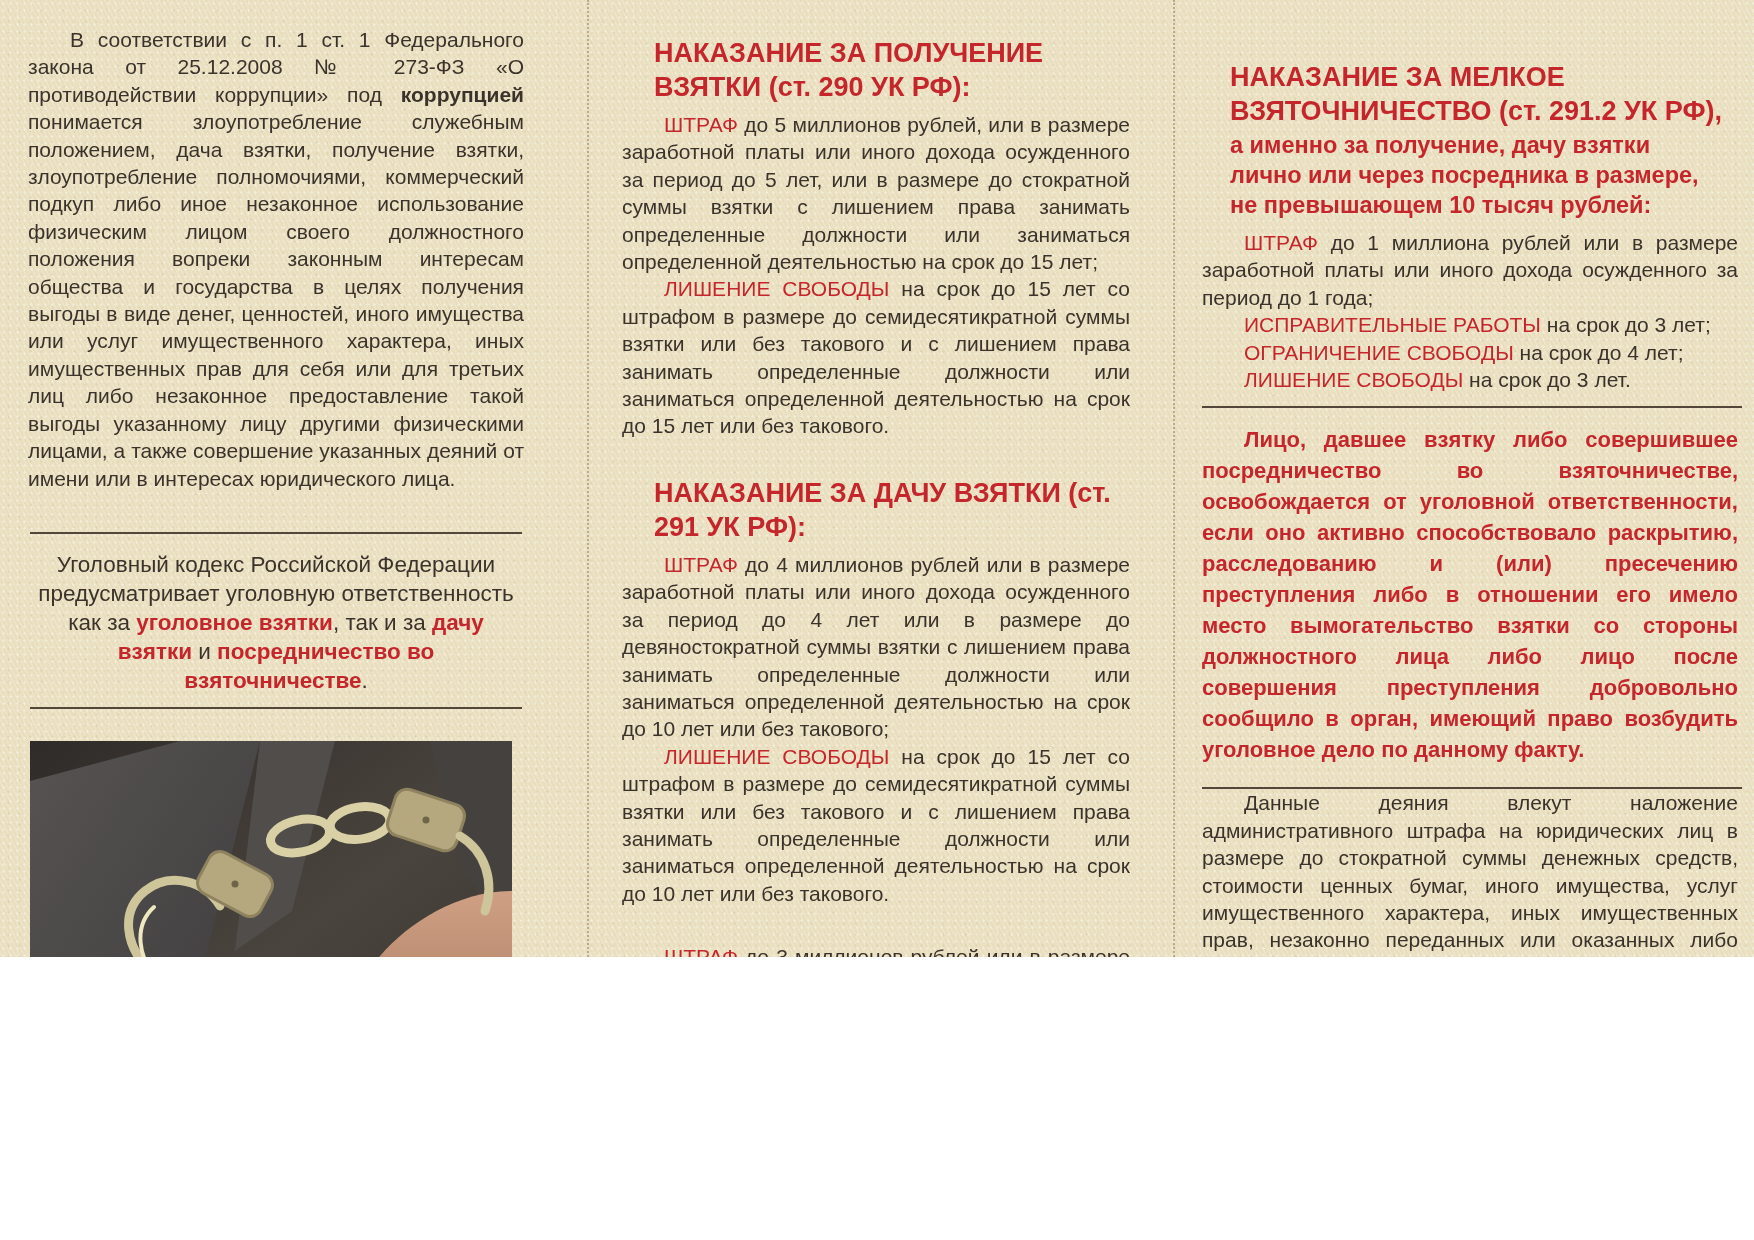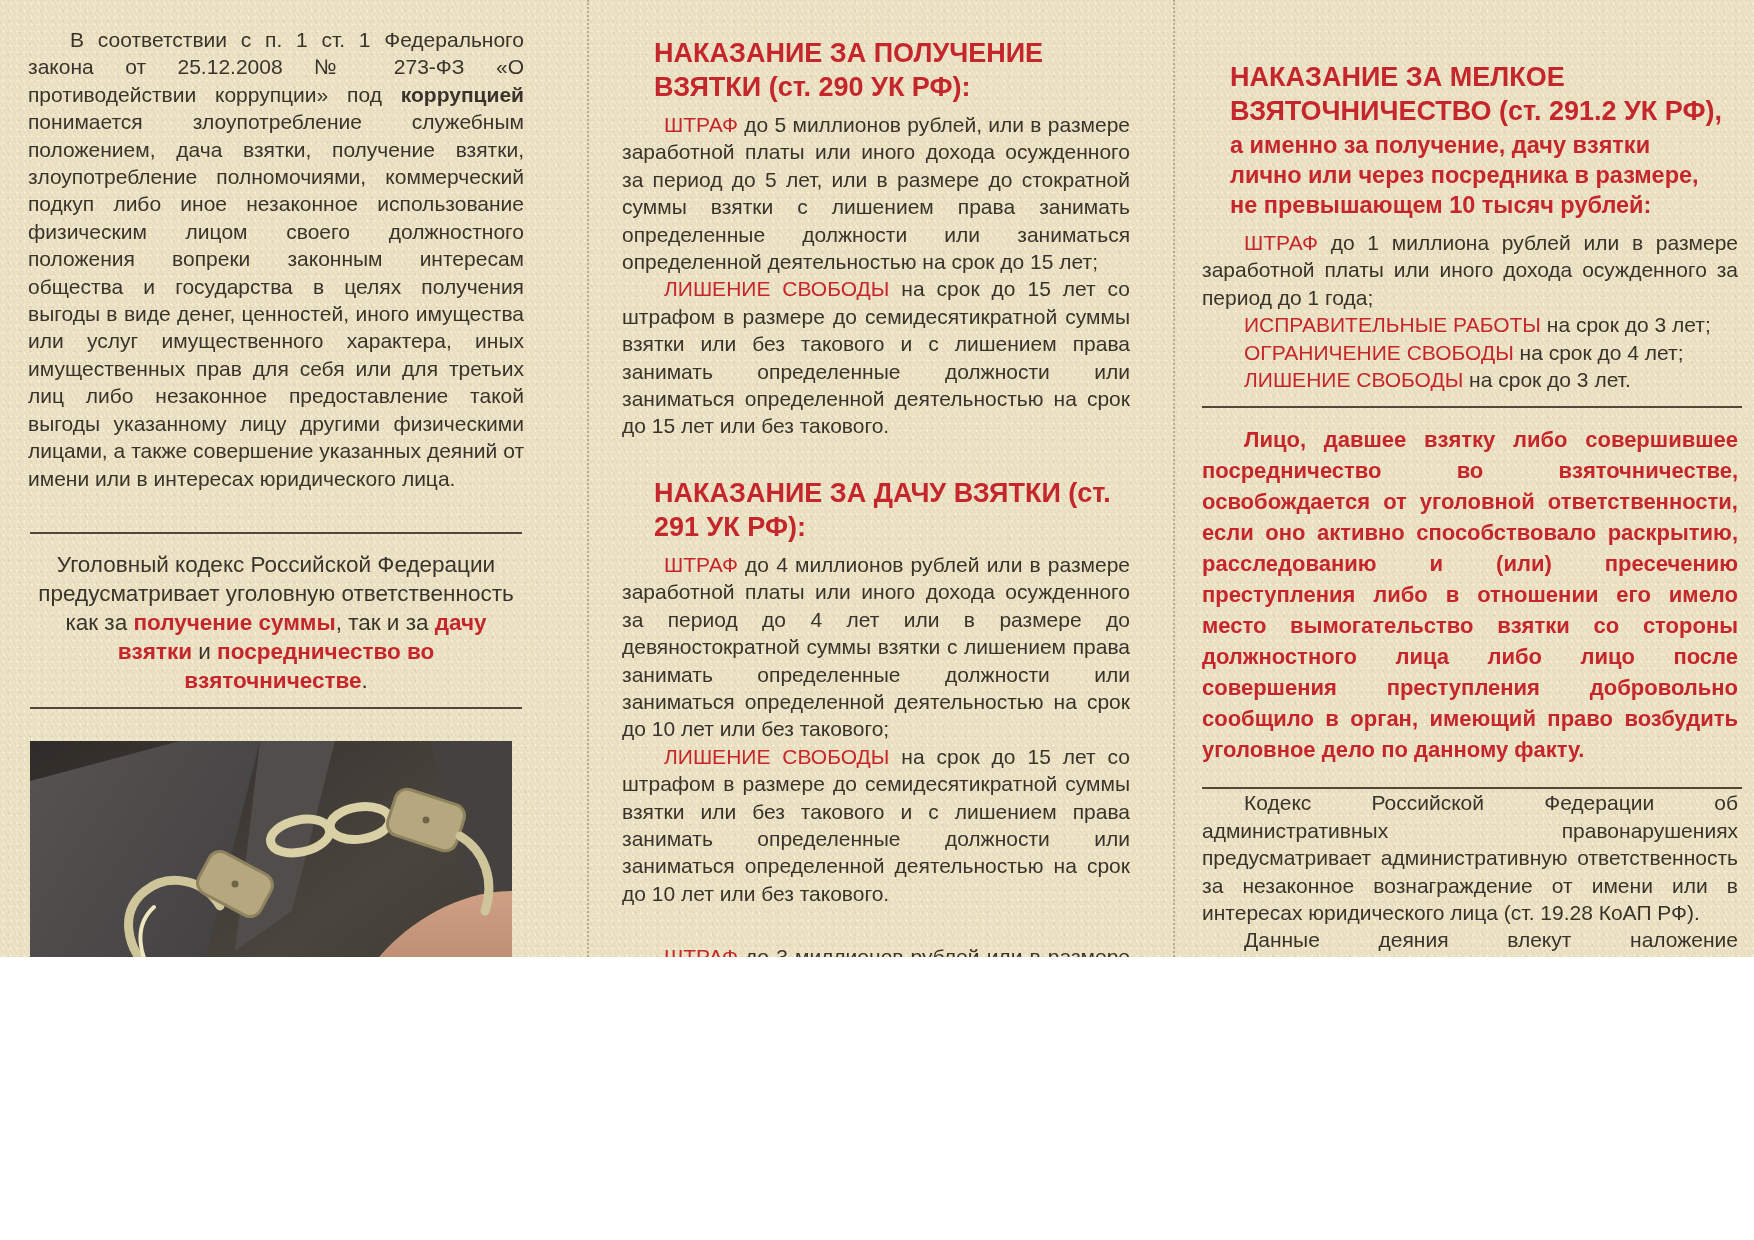--- a/index.html
+++ b/index.html
@@ -115,21 +115,21 @@
 <div class="page">
 
   <div class="fold fold1"></div>
   <div class="fold fold2"></div>
 
   <div class="col col-left">
     <p class="body"><span>В соответствии с п. 1 ст. 1 Федерального закона от 25.12.2008 № 273-ФЗ «О противодействии коррупции» под </span><span class="bold">коррупцией</span><span> понимается злоупотребление служебным положением, дача взятки, получение взятки, злоупотребление полномочиями, коммерческий подкуп либо иное незаконное использование физическим лицом своего должностного положения вопреки законным интересам общества и государства в целях получения выгоды в виде денег, ценностей, иного имущества или услуг имущественного характера, иных имущественных прав для себя или для третьих лиц либо незаконное предоставление такой выгоды указанному лицу другими физическими лицами, а также совершение указанных деяний от имени или в интересах юридического лица.</span></p>
 
     <hr class="rule rule-left">
 
-    <p class="code-note"><span>Уголовный кодекс Российской Федерации предусматривает уголовную ответственность как за </span><span class="redbold">получение суммы</span><span>, так и за </span><span class="redbold">дачу взятки</span><span> и </span><span class="redbold">посредничество во взяточничестве</span><span>.</span></p>
+    <p class="code-note"><span>Уголовный кодекс Российской Федерации предусматривает уголовную ответственность как за </span><span class="redbold">уголовное взятки</span><span>, так и за </span><span class="redbold">дачу взятки</span><span> и </span><span class="redbold">посредничество во взяточничестве</span><span>.</span></p>
 
     <hr class="rule rule-left2">
 
     <div class="photo-wrap">
       <svg width="482" height="356" viewBox="0 0 482 356" xmlns="http://www.w3.org/2000/svg" role="img">
         <defs>
           <linearGradient id="bgG" x1="0" y1="0" x2="1" y2="1">
             <stop offset="0" stop-color="#2f2b28"></stop>
             <stop offset="0.55" stop-color="#4a443e"></stop>
             <stop offset="1" stop-color="#37322d"></stop>
@@ -219,18 +219,17 @@
     <p class="penalty-line"><span class="red">ИСПРАВИТЕЛЬНЫЕ РАБОТЫ</span><span> на срок до 3 лет;</span></p>
     <p class="penalty-line"><span class="red">ОГРАНИЧЕНИЕ СВОБОДЫ</span><span> на срок до 4 лет;</span></p>
     <p class="penalty-line"><span class="red">ЛИШЕНИЕ СВОБОДЫ</span><span> на срок до 3 лет.</span></p>
 
     <hr class="rule rule-right1">
 
     <p class="release">Лицо, давшее взятку либо совершившее посредничество во взяточничестве, освобождается от уголовной ответственности, если оно активно способствовало раскрытию, расследованию и (или) пресечению преступления либо в отношении его имело место вымогательство взятки со стороны должностного лица либо лицо после совершения преступления добровольно сообщило в орган, имеющий право возбудить уголовное дело по данному факту.</p>
 
     <hr class="rule rule-right2">
 
-    <p class="body koap1">Кодекс Российской Федерации об административных правонарушениях предусматривает административную ответственность за незаконное вознаграждение от имени или в интересах юридического лица (ст. 19.28 КоАП РФ).</p>
     <p class="body">Данные деяния влекут наложение административного штрафа на юридических лиц в размере до стократной суммы денежных средств, стоимости ценных бумаг, иного имущества, услуг имущественного характера, иных имущественных прав, незаконно переданных или оказанных либо обещанных или предложенных от имени юридического лица, но не менее одного миллиона рублей с конфискацией денег, ценных бумаг, иного имущества или стоимости услуг имущественного характера, иных имущественных прав.</p>
 
   </div>
 
 </div>
 
 </body></html>

